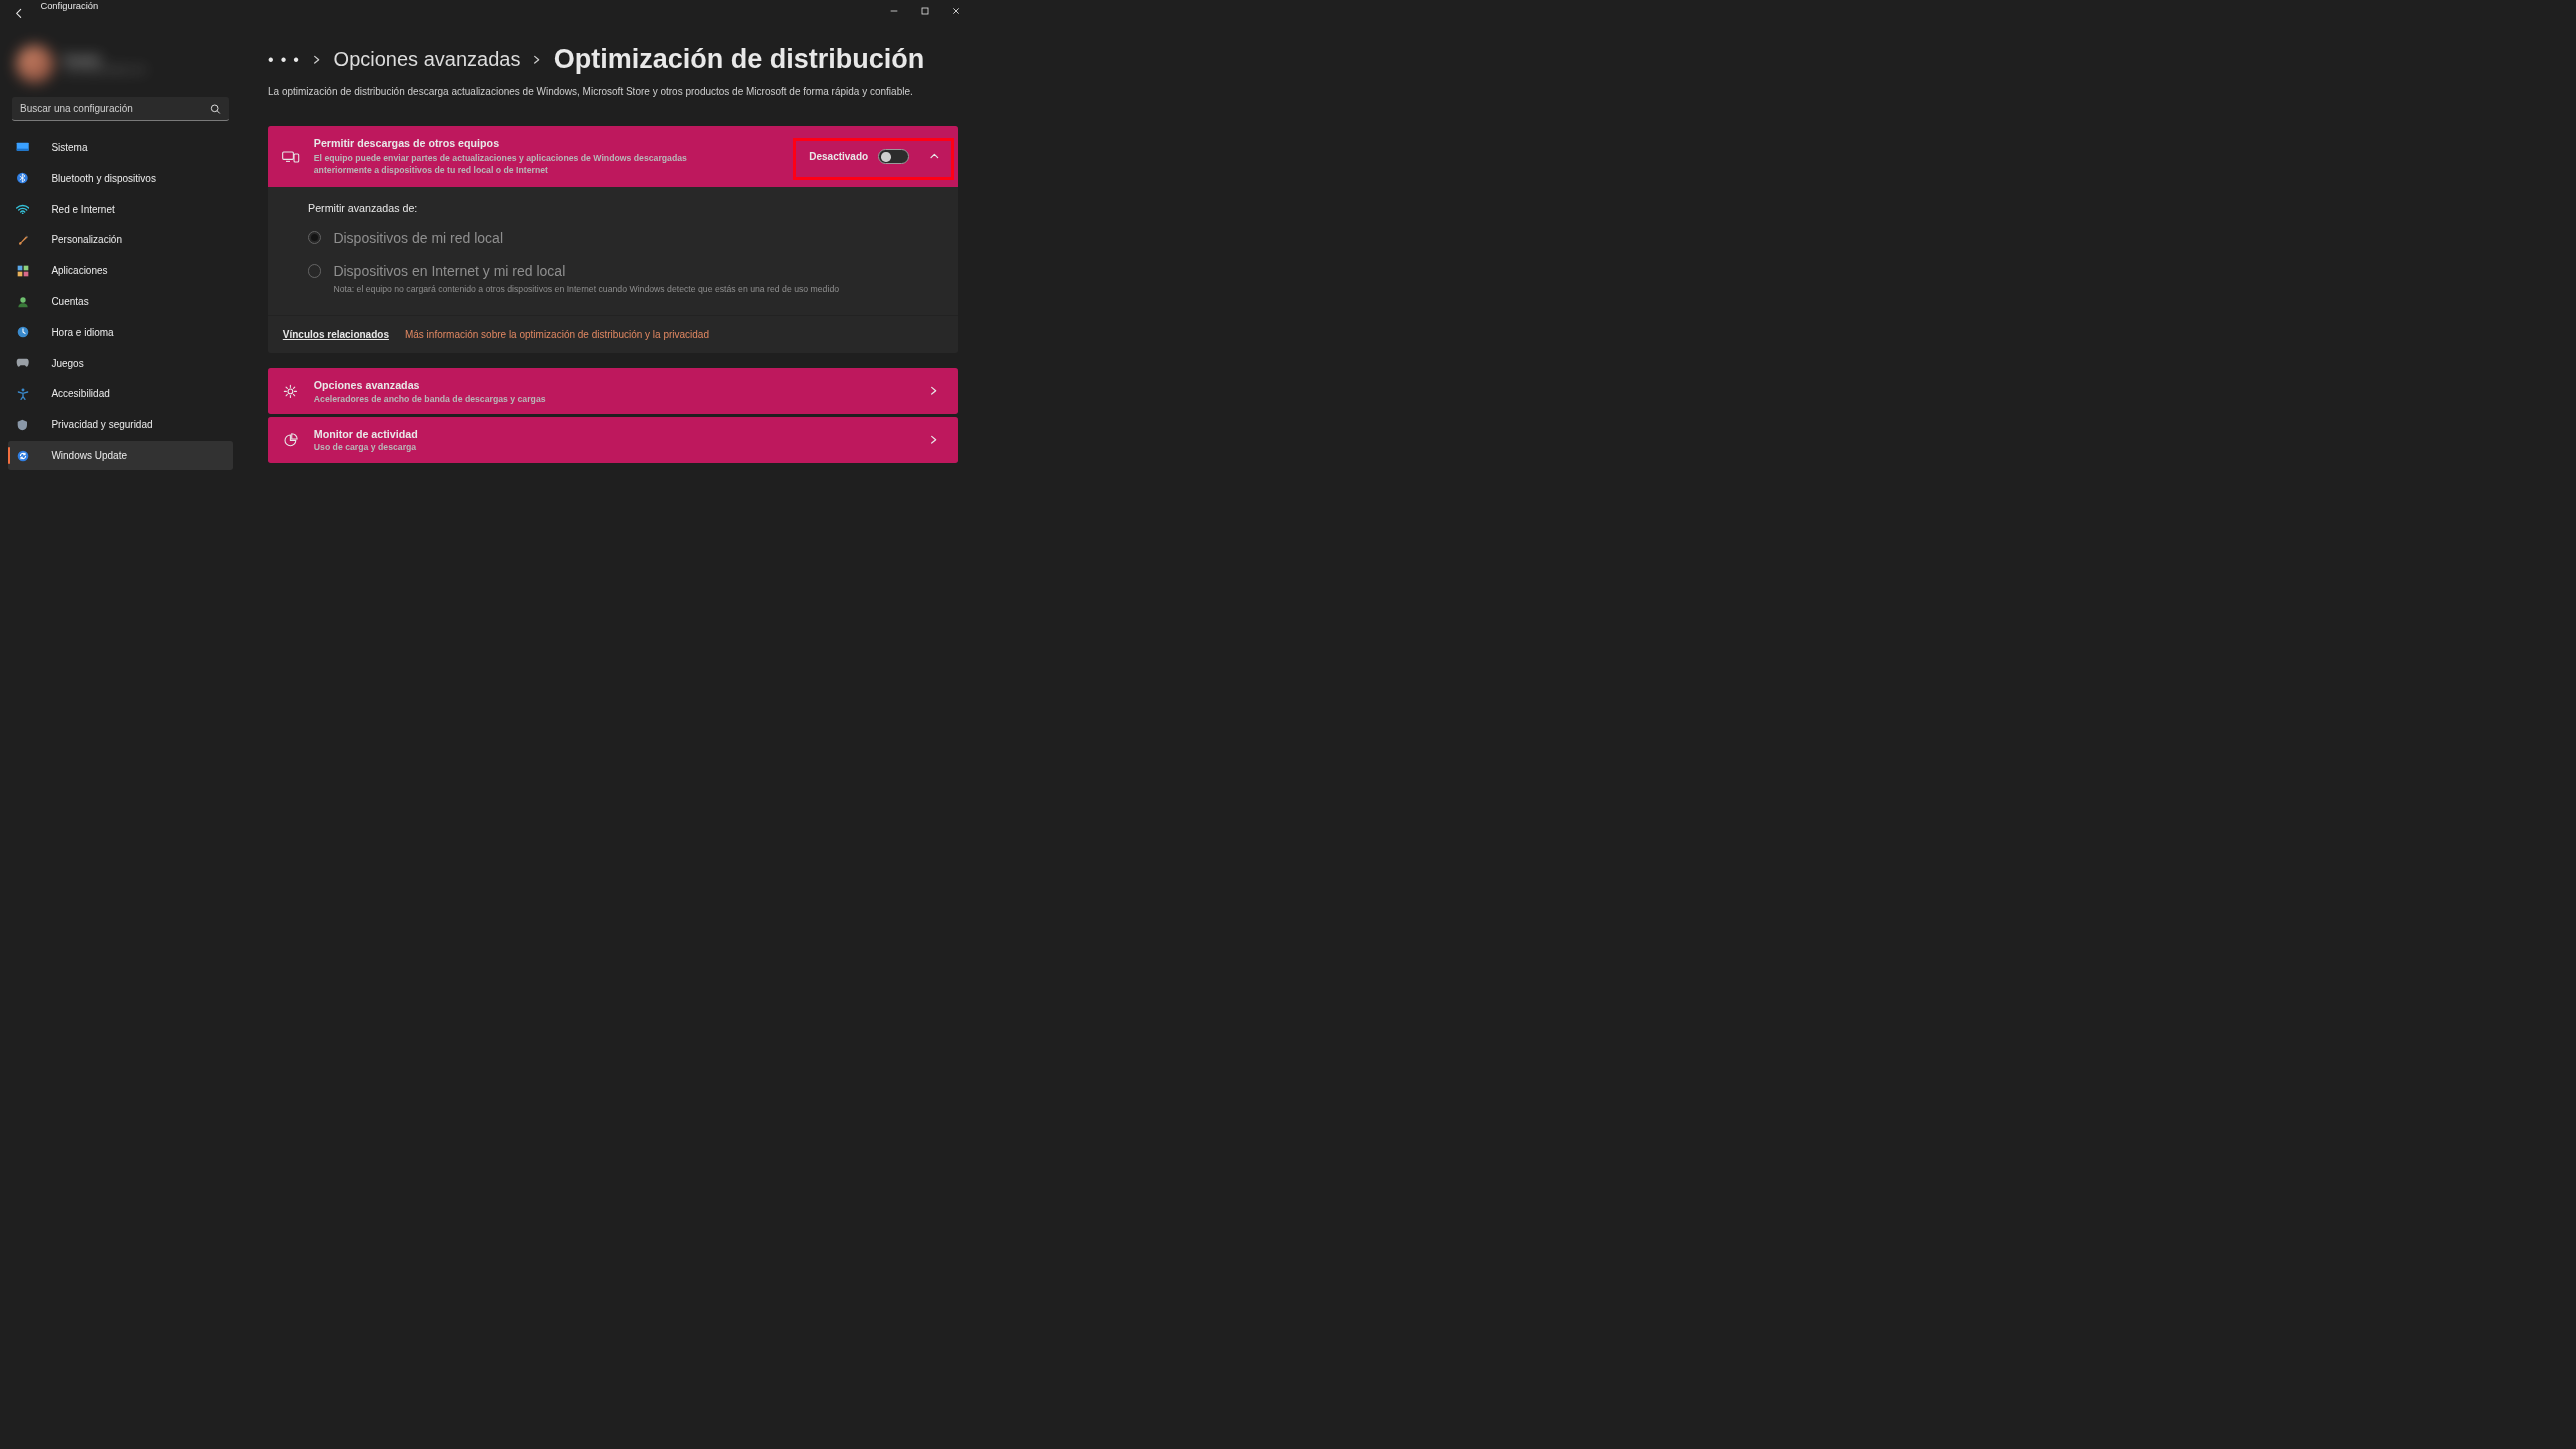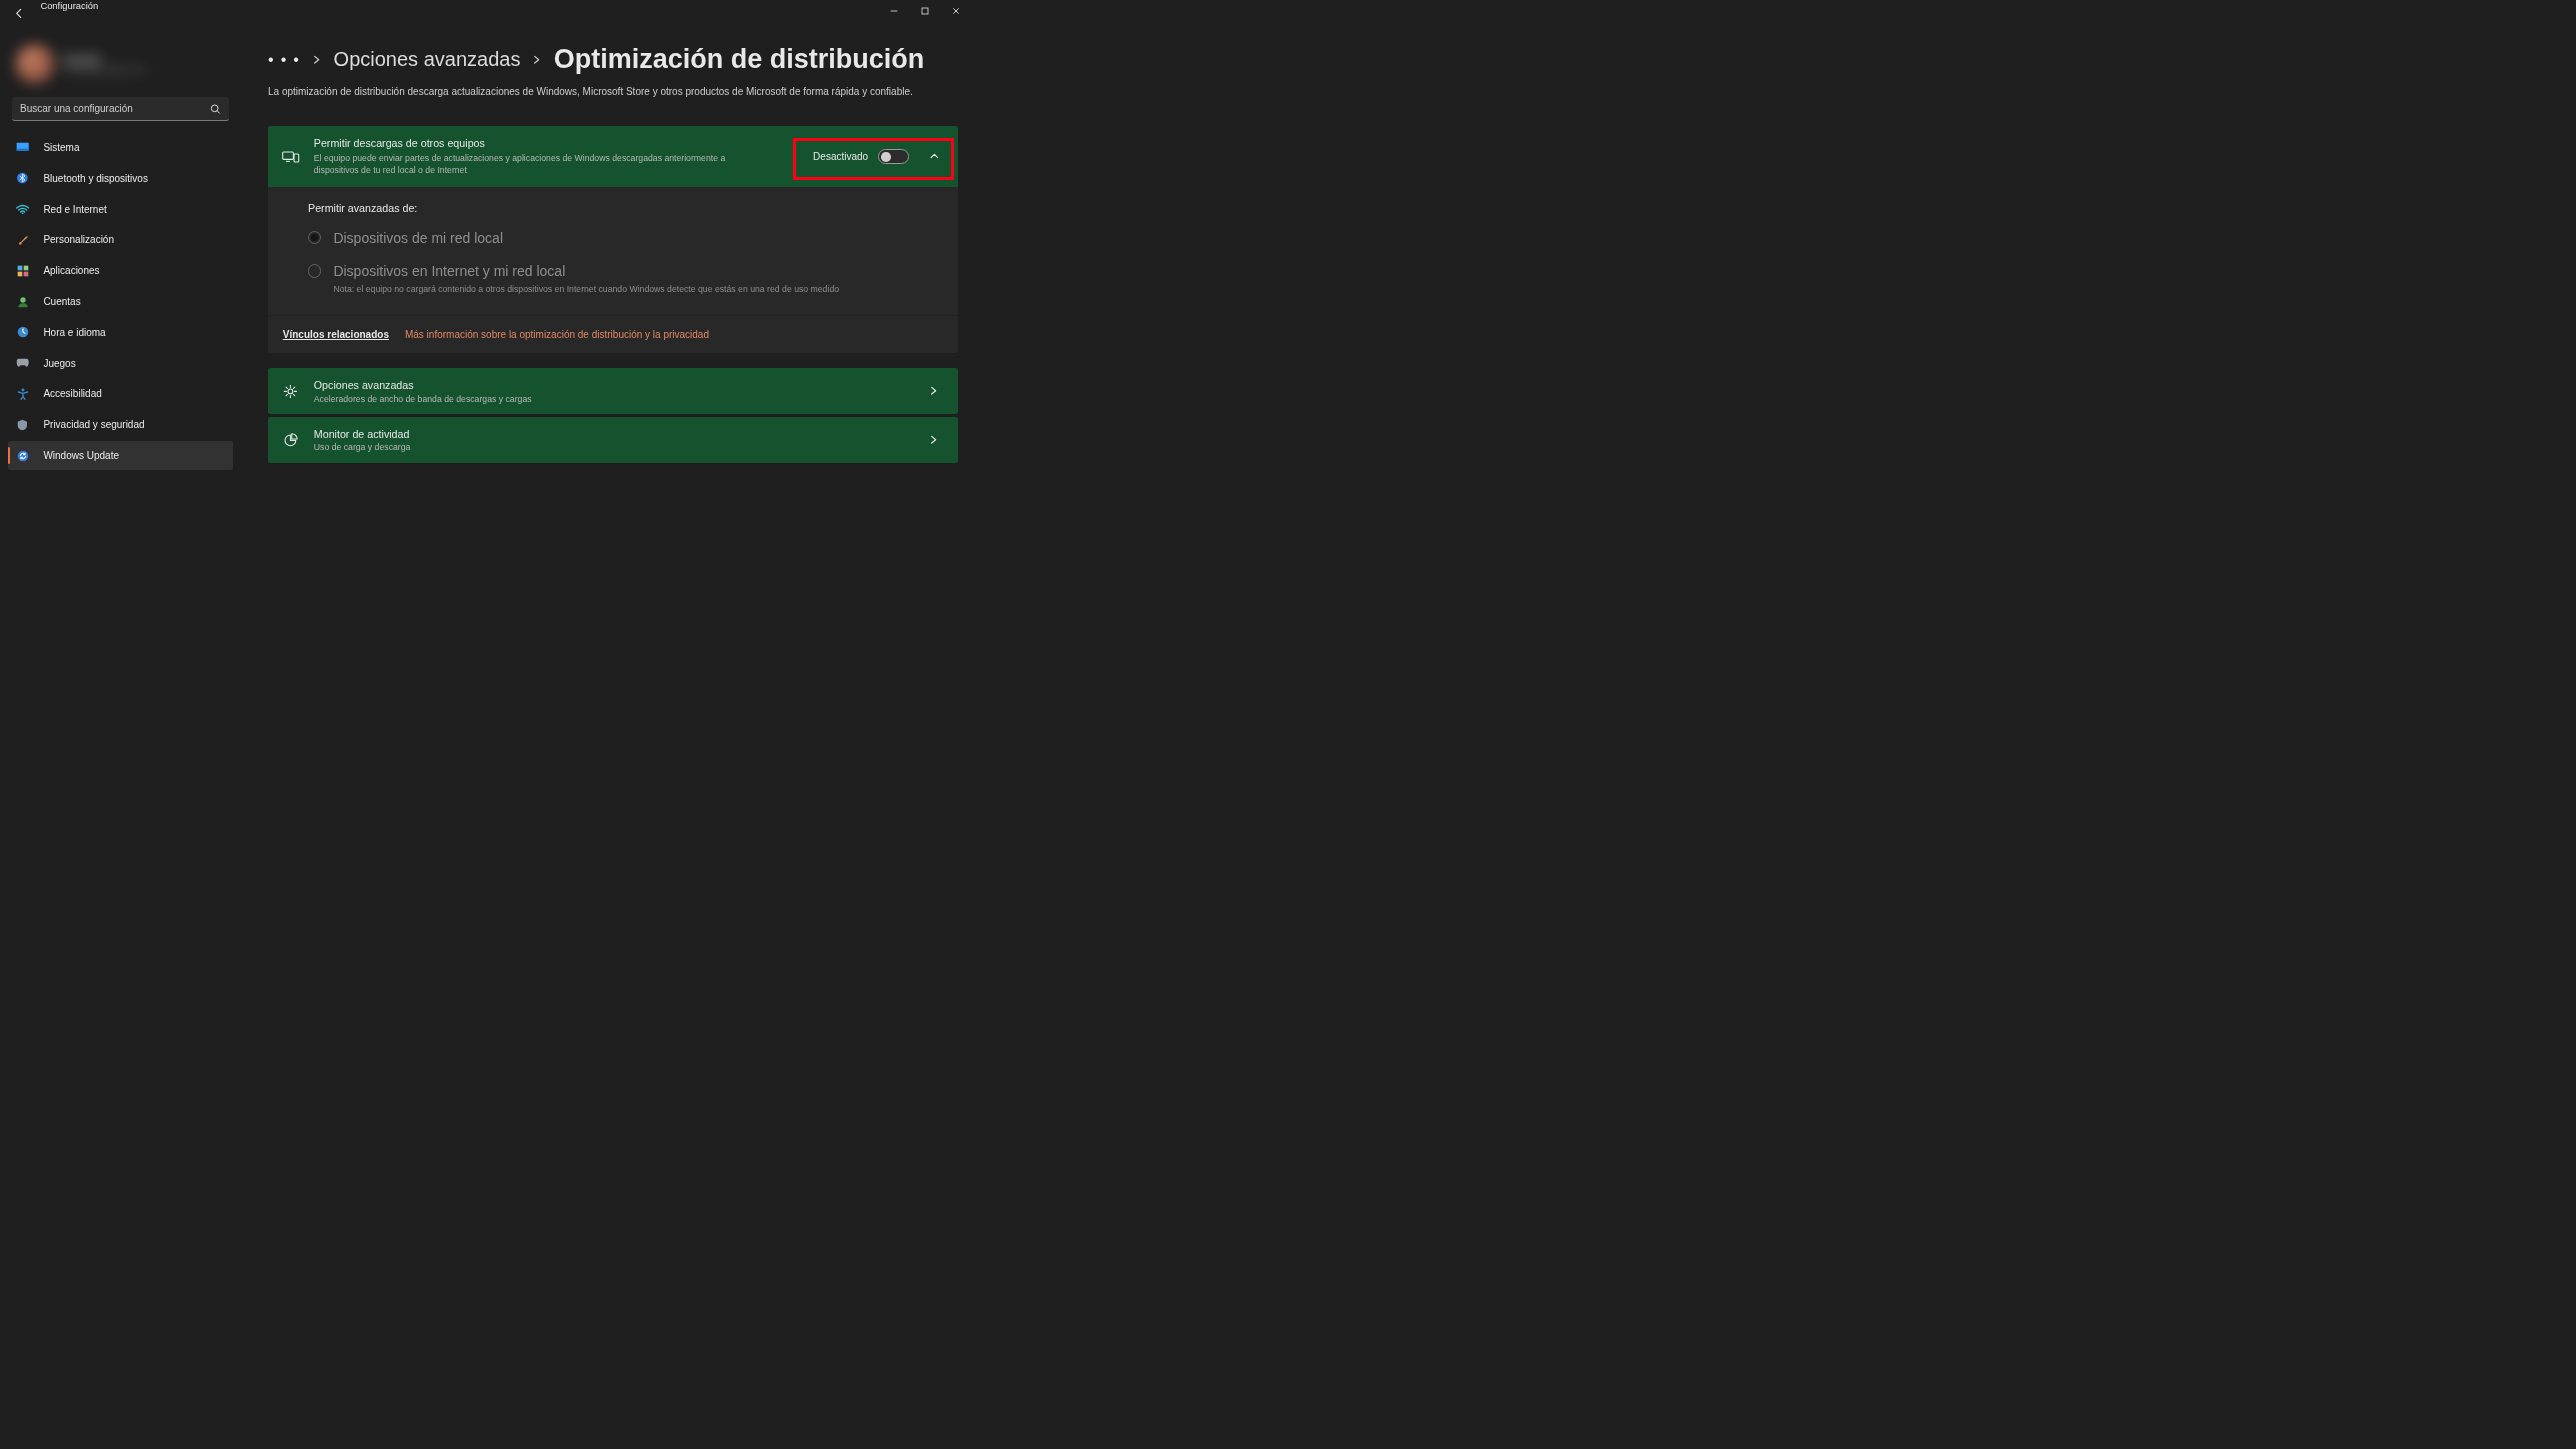--- a/index.html
+++ b/index.html
@@ -85,21 +85,21 @@
     padding: 0 27px 0 8px;
     font-size: 10px;
   }
   .search input::placeholder { color: #cfcfcf; }
   .search .icon {
     position: absolute; right: 8px; top: 50%; transform: translateY(-50%);
     color: #e8e8e8;
   }
   .nav { display: flex; flex-direction: column; gap: 1.3px; }
   .nav-item {
-    display: flex; align-items: center; gap: 14px;
+    display: flex; align-items: center; gap: 22px;
     height: 29.5px;
     padding: 0 8px;
     border-radius: 2.7px;
     cursor: pointer;
     position: relative;
   }
   .nav-item.active { background: #323232; }
   .nav-item.active::before {
     content: "";
     position: absolute;
@@ -120,22 +120,23 @@
     display: flex; align-items: center; gap: 12px;
     margin-top: 4px;
   }
   .bc-more { font-size: 16px; letter-spacing: 1.3px; cursor: pointer; }
   .bc-sep { color: #cfcfcf; }
   .bc-link { font-size: 20px; color: #dcdcdc; cursor: pointer; }
   .bc-current { font-size: 27px; font-weight: 700; }
   .intro { color: #cfcfcf; margin-top: 9.4px; line-height: 1.5; max-width: 684px; }
   .cards { margin-top: 27px; display: flex; flex-direction: column; gap: 2.7px; }
   .card {
-    background: #14532d;
+    background: #be185d;
     border-radius: 2.7px;
+    font-weight: bold;
   }
   .card.header {
     display: flex; align-items: center;
     padding: 10.7px 13.4px;
     gap: 13.4px;
     position: relative;
   }
   .card.header .icon { width: 19px; color:#e8e8e8; display:flex; justify-content:center; }
   .card.header .texts { flex: 1; }
   .card.header .title { font-size: 10.7px; }

